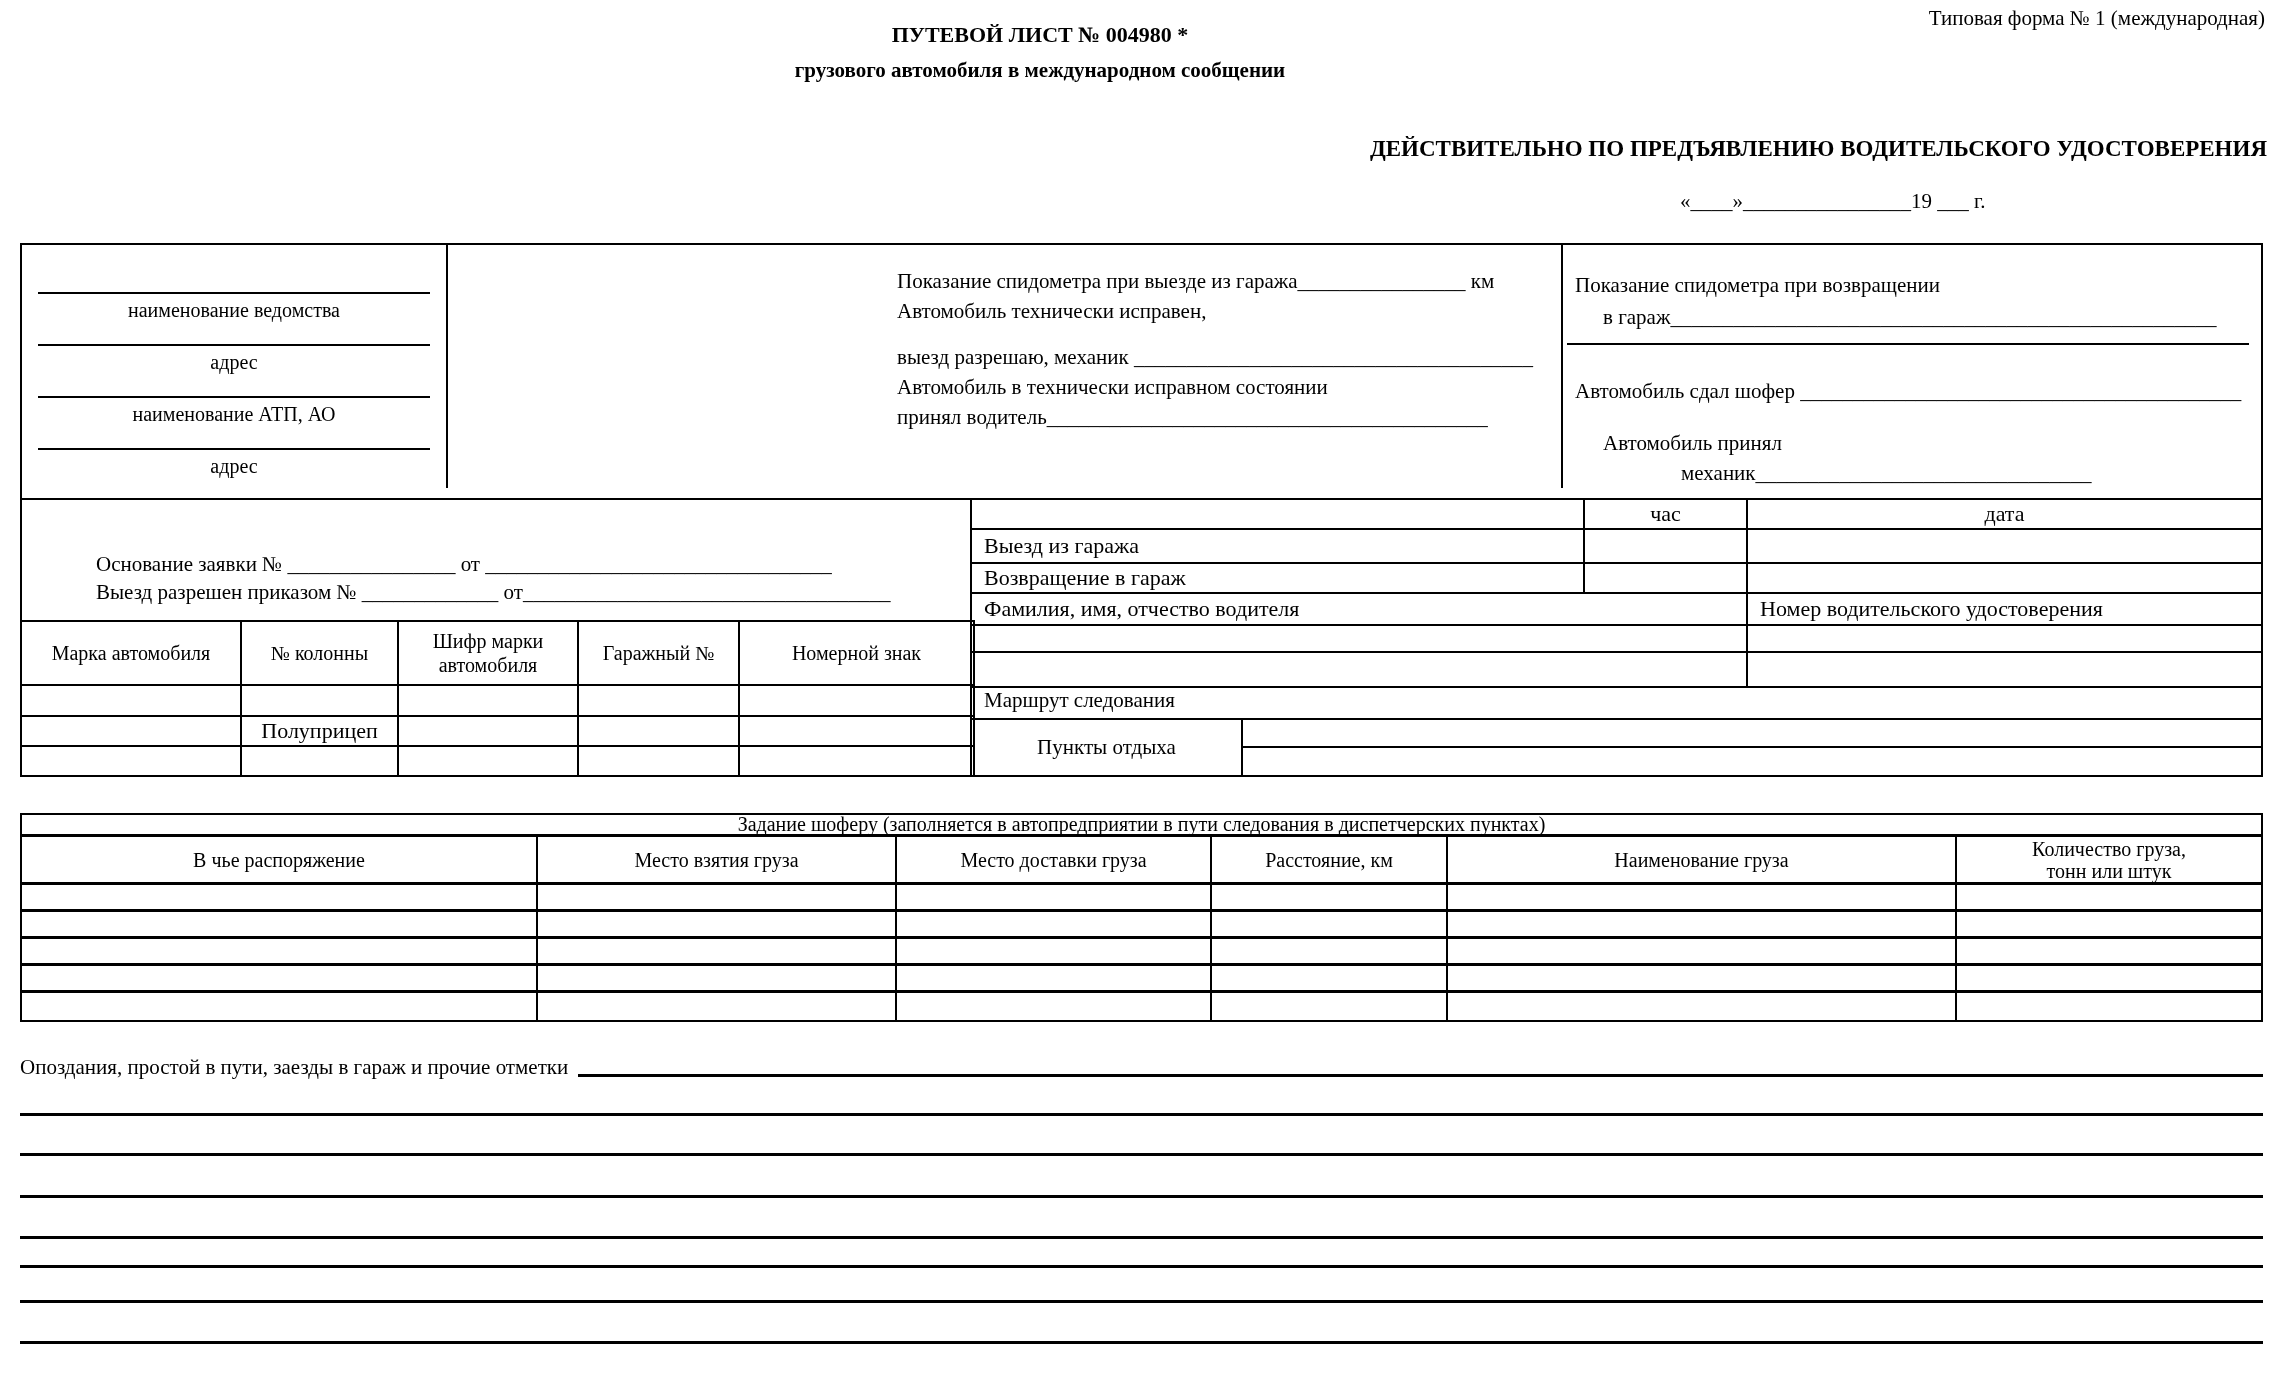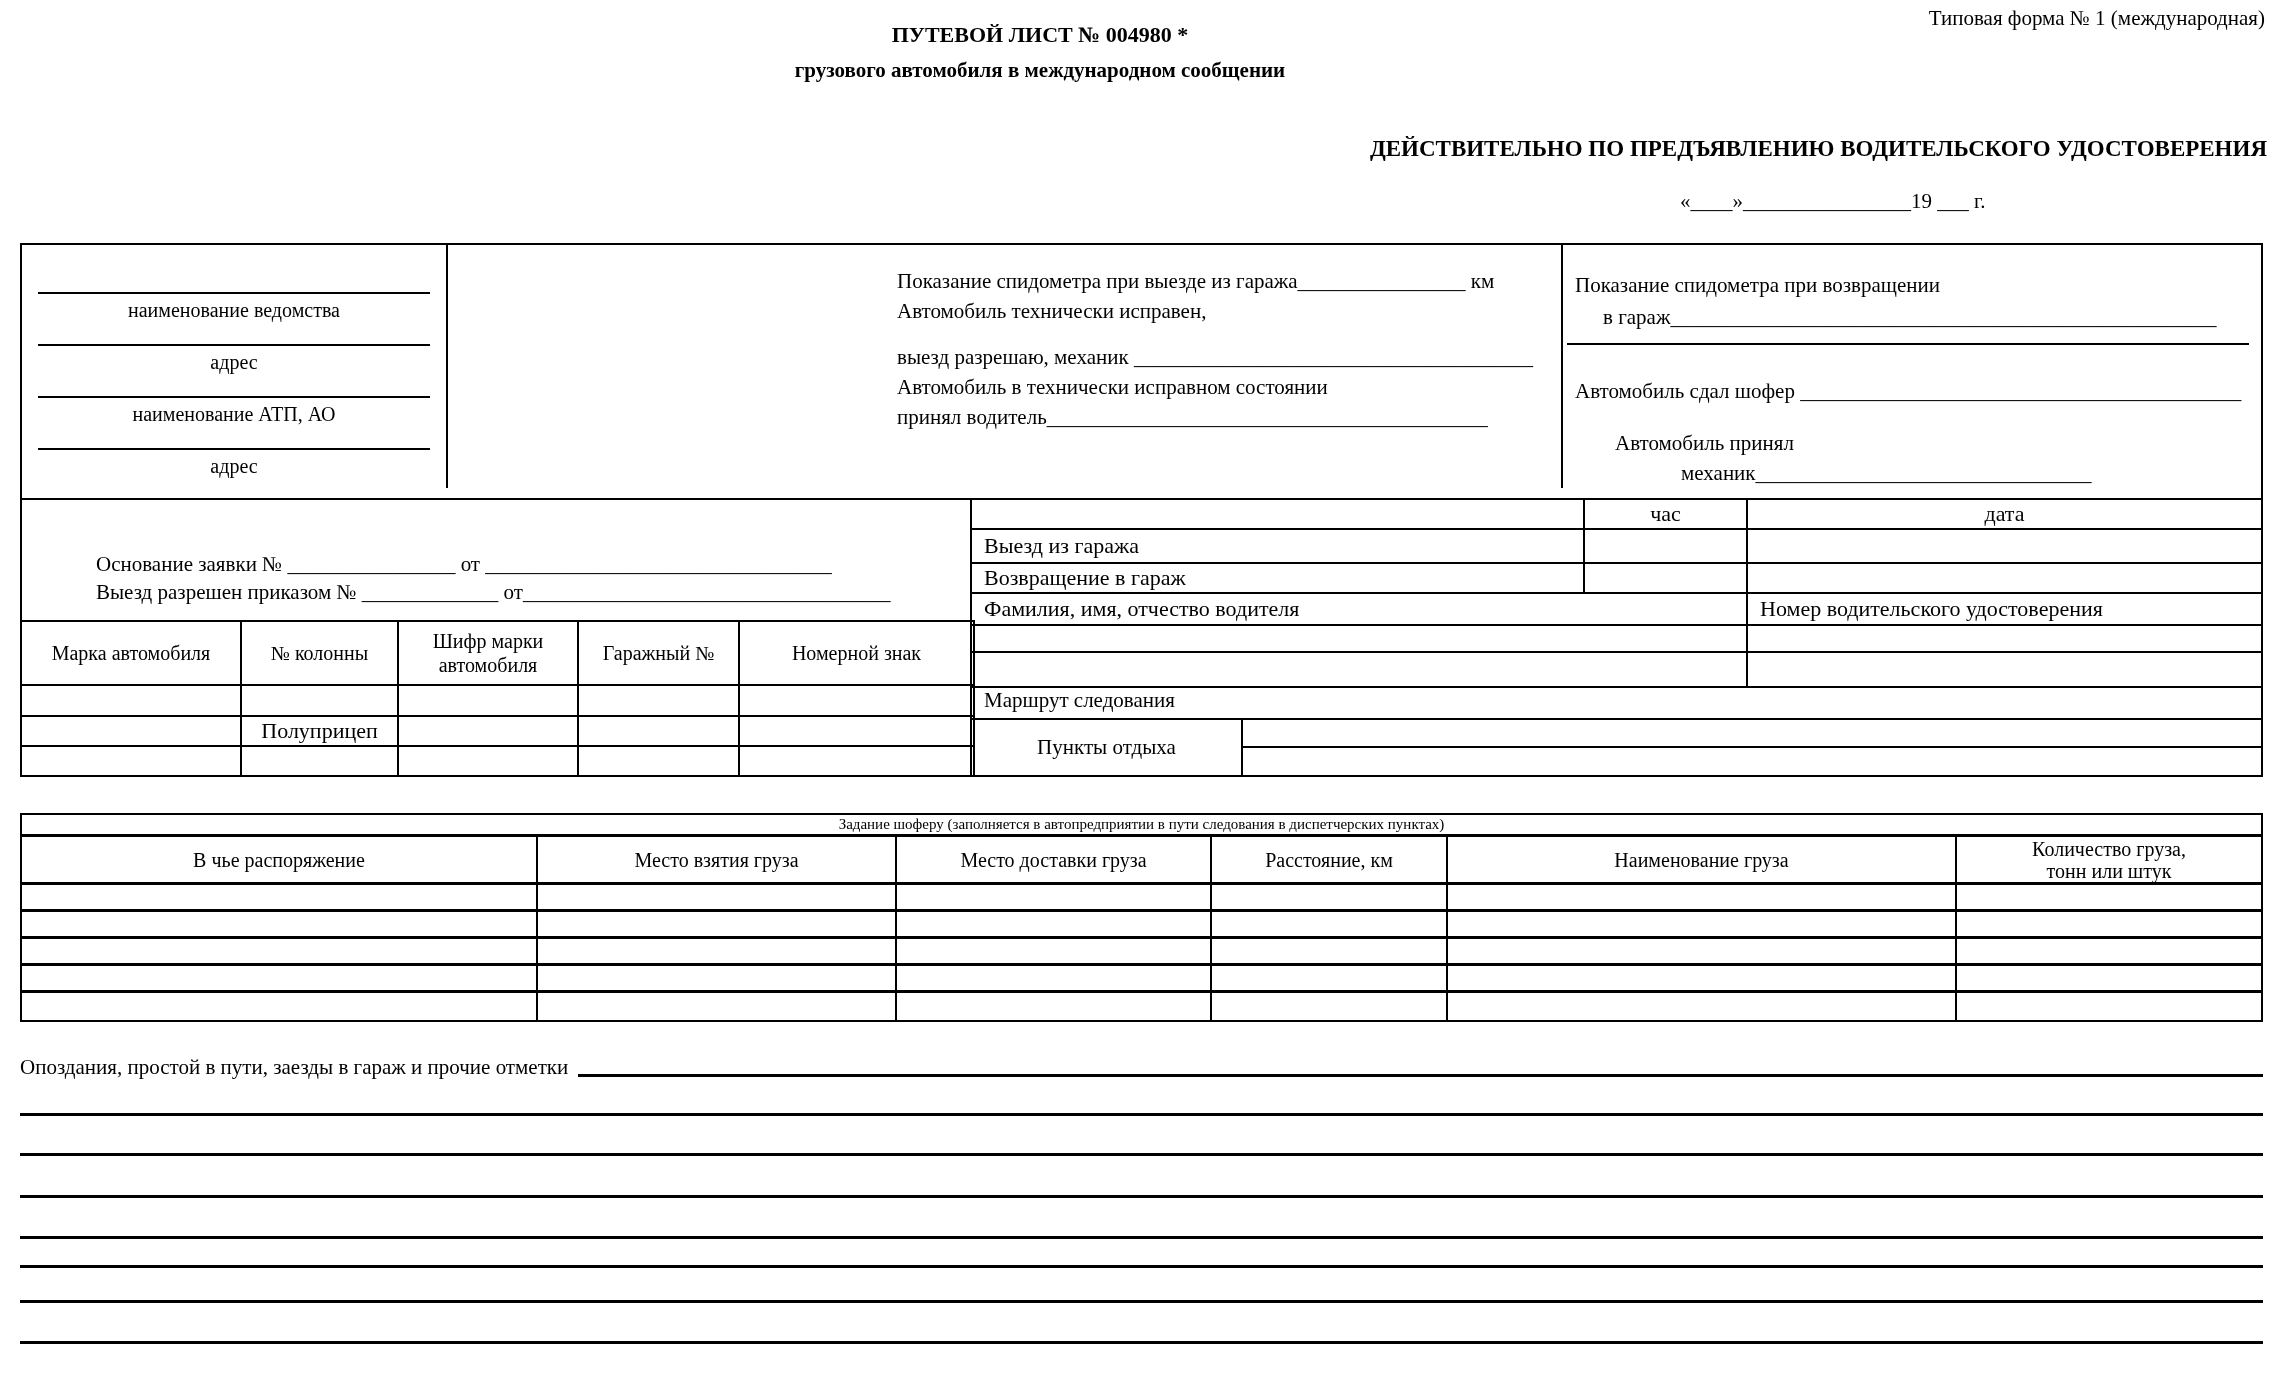--- a/index.html
+++ b/index.html
@@ -62,21 +62,21 @@
   #rest  { left:970px; top:718px; width:1293px; height:59px; border:2px solid #000; }
   #rest-label { position:absolute; left:0; top:0; bottom:0; width:271px;
                 border-right:2px solid #000; display:flex; align-items:center; justify-content:center; }
   #rest-div { position:absolute; left:271px; right:0; top:26px; border-top:2px solid #000; }
 
   
   #assign { left:20px; top:813px; width:2243px; height:209px; border:2px solid #000;
             display:grid; grid-template-columns:516px 359px 315px 236px 509px 1fr;
             grid-template-rows:22px 48px repeat(5, 1fr); }
   #assign-title { grid-column:1/-1; border-bottom:3px solid #000; display:flex;
-                  align-items:center; justify-content:center; font-size:15px; }
+                  align-items:center; justify-content:center; font-size:20px; }
   .ah { display:flex; align-items:center; justify-content:center; text-align:center;
         font-size:20px; white-space:pre-line; line-height:22px; border-bottom:3px solid #000; }
   .ac { border-bottom:3px solid #000; }
   .acl { border-bottom:none; }
 
   
   #notes { left:20px; top:1055px; width:2243px; display:flex; align-items:flex-end; }
   #notes-fill { flex:1; border-bottom:3px solid #000; margin:0 0 3px 10px; height:20px; }
   .rule { position:absolute; left:20px; width:2243px; border-top:3px solid #000; }
 </style>
@@ -103,21 +103,21 @@
       <div class="fline" style="top:54px">Автомобиль технически исправен,</div>
       <div class="fline" style="top:100px">выезд разрешаю, механик ______________________________________</div>
       <div class="fline" style="top:130px">Автомобиль в технически исправном состоянии</div>
       <div class="fline" style="top:160px">принял водитель__________________________________________</div>
     </div>
     <div class="t1c" id="t1c4">
       <div class="fline" style="top:28px">Показание спидометра при возвращении</div>
       <div class="fline" style="top:60px; left:40px">в гараж____________________________________________________</div>
       <div class="drawline" style="top:98px; left:4px; right:12px"></div>
       <div class="fline" style="top:134px">Автомобиль сдал шофер __________________________________________</div>
-      <div class="fline" style="top:186px; left:52px">Автомобиль принял</div>
+      <div class="fline" style="top:186px; left:40px">Автомобиль принял</div>
       <div class="fline" style="top:216px; left:118px">механик________________________________</div>
     </div>
   </div>
 
   <div class="abs" id="trip">
     <div class="fline" style="top:52px">Основание заявки № ________________ от _________________________________</div>
     <div class="fline" style="top:80px">Выезд разрешен приказом № _____________ от___________________________________</div>
   </div>
 
   <div class="abs" id="sched">

